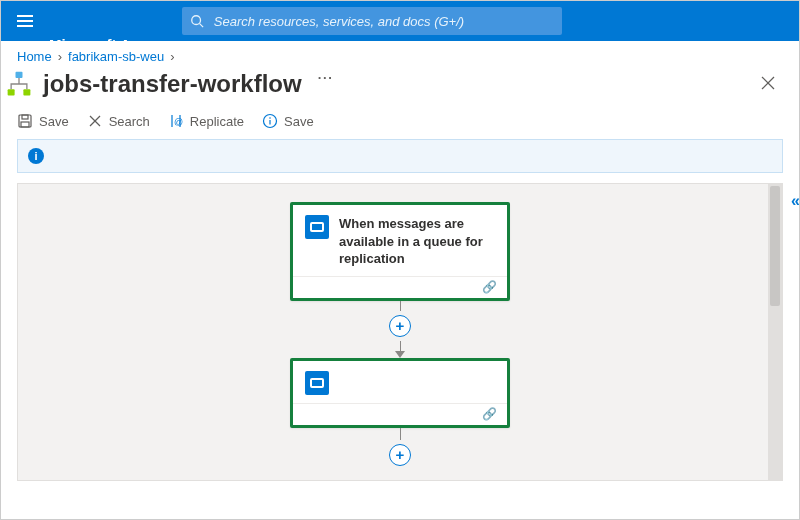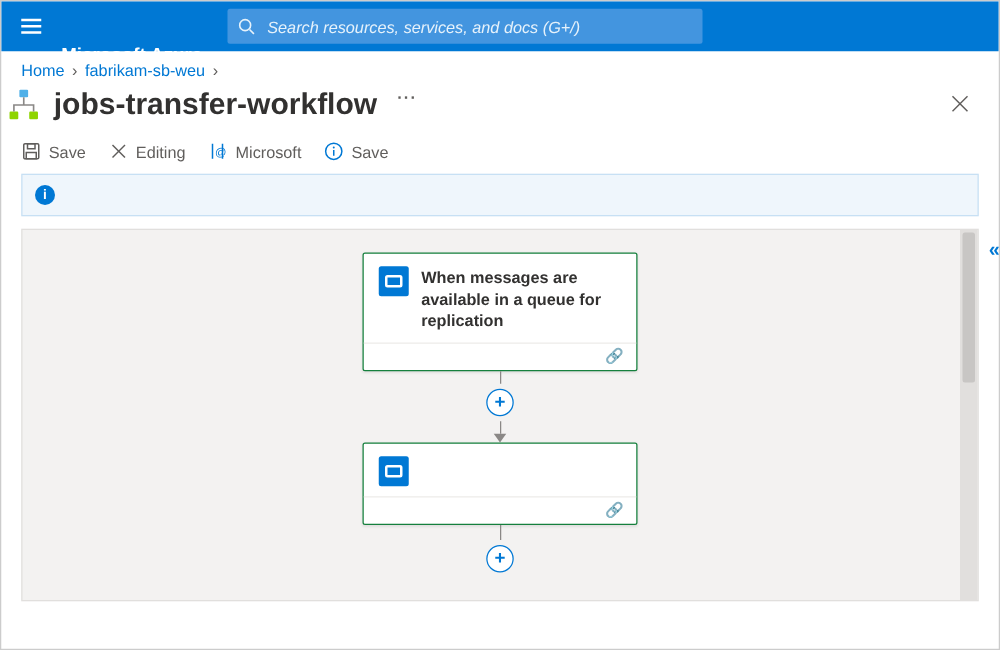--- a/index.html
+++ b/index.html
@@ -110,21 +110,21 @@
   .fake-thumb { position:absolute; right:2px; top:2px; width:10px; height:120px; background:#c8c6c4; border-radius:2px;}
   .collapse-handle {
     position:absolute; right:-18px; top:8px; color:#0078d4; font-size:16px; cursor:pointer; font-weight:bold;
   }
 
   .flow {
     display:flex; flex-direction:column; align-items:center;
     padding-top:18px;
   }
   .node {
-    width:220px; background:#fff; border:1px solid #15803d; border-radius:2px;
+    width:220px; background:#fff; border:3px solid #15803d; border-radius:2px;
     box-shadow:0 1px 2px rgba(0,0,0,0.08);
   }
   .node-head { display:flex; align-items:flex-start; gap:10px; padding:10px 12px 8px 12px;}
   .node-icon {
     width:24px; height:24px; background:#0078d4; border-radius:2px; flex-shrink:0;
     display:flex; align-items:center; justify-content:center;
   }
   .node-icon-inner { width:14px; height:10px; border:2px solid #fff; border-radius:2px; position:relative;}
   .node-title { font-size:13px; font-weight:600; color:#323130; line-height:1.35;}
   .node-foot { border-top:1px solid #edebe9; height:22px; display:flex; align-items:center; justify-content:flex-end; padding:0 10px;}
@@ -200,31 +200,31 @@
     </span>
     <span>Save</span>
   </div>
   <div class="tb-item">
     <span class="tb-icon">
       <svg viewBox="0 0 16 16" stroke-width="1.2">
           <line x1="3" y1="3" x2="13" y2="13"></line>
           <line x1="13" y1="3" x2="3" y2="13"></line>
         </svg>
     </span>
-    <span>Editing</span>
+    <span>Search</span>
   </div>
   <div class="tb-item tb-accent">
     <span class="tb-icon">
       <svg viewBox="0 0 16 16" stroke="#0078d4" stroke-width="1.2" fill="none">
         <path d="M4 2 L4 14"></path>
           <path d="M12 2 L12 14"></path>
         <text x="6" y="12" font-size="9" fill="#0078d4" stroke="none">@</text>
       </svg>
     </span>
-    <span>Microsoft</span>
+    <span>Replicate</span>
   </div>
   <div class="tb-item tb-accent">
     <span class="tb-icon">
       <svg viewBox="0 0 16 16" stroke="#0078d4" stroke-width="1.2" fill="none">
         <circle cx="8" cy="8" r="6.5"></circle>
           <circle cx="8" cy="5" r="0.8" fill="#0078d4" stroke="none"></circle>
           <line x1="8" y1="7" x2="8" y2="11.5"></line>
       </svg>
     </span>
     <span>Save</span>

